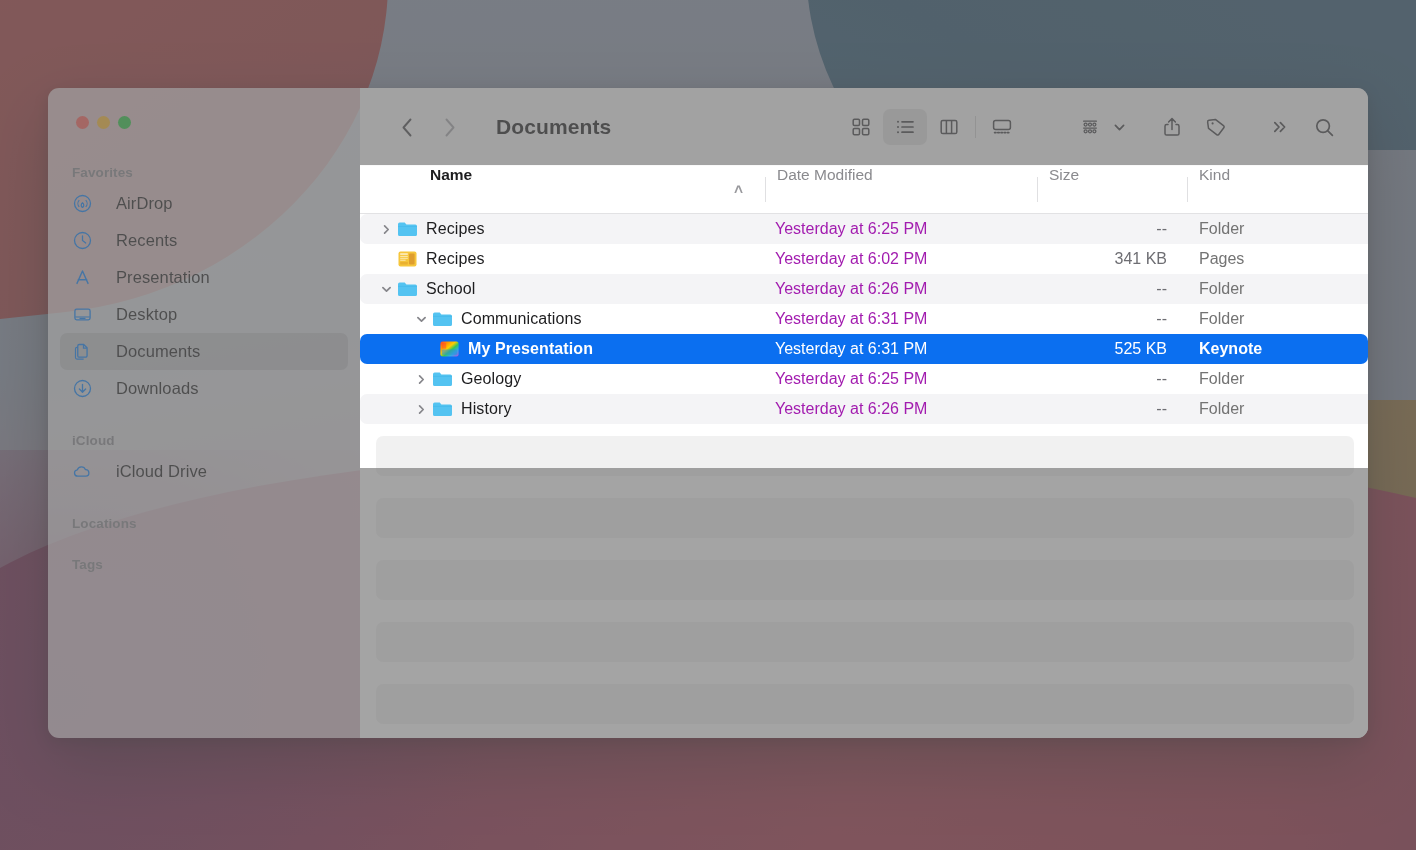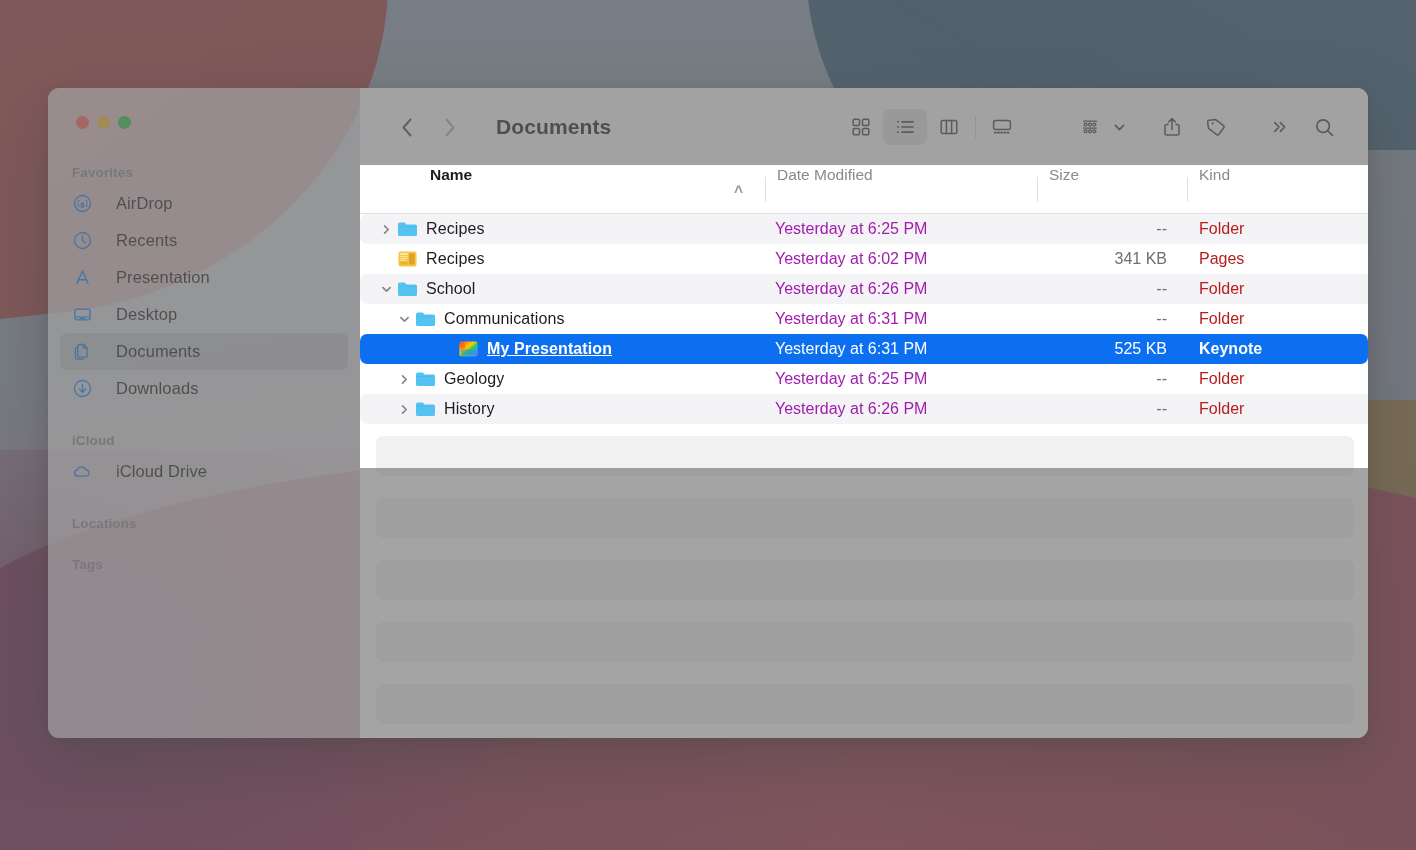--- a/index.html
+++ b/index.html
@@ -151,26 +151,26 @@
   .c-name { width:405px; display:flex; align-items:center; }
   .disclosure {
     width:20px; flex:0 0 20px; display:flex; align-items:center; justify-content:center;
     color:#86868b; font-size:12px;
   }
   .row-icon { width:22px; height:22px; flex:0 0 22px; margin-right:8px; display:flex; align-items:center; justify-content:center; }
   .c-name-text { white-space:nowrap; letter-spacing:.1px; }
   .row.selected .c-name-text { font-weight:600; }
   .c-date { width:272px; padding-left:10px; color:#a21caf; }
   .c-size { width:150px; padding-left:12px; color:#6e6e73; text-align:right; padding-right:20px; }
-  .c-kind { flex:1; padding-left:12px; color:#b91c1c; }
+  .c-kind { flex:1; padding-left:12px; color:#737373; }
 
   
   .ind-0 { padding-left:16px; }
-  .ind-1 { padding-left:34px; }
-  .ind-2 { padding-left:77px;text-decoration:underline; }
+  .ind-1 { padding-left:51px; }
+  .ind-2 { padding-left:58px; }
 
   
   #placeholder-area { flex:1; background:#fff; padding:12px 14px 0 16px; }
   .ph-row { height:40px; background:rgba(0,0,0,.055); border-radius:7px; margin-bottom:22px; }
 
   
   #dimmer { position:absolute; inset:0; pointer-events:none; z-index:40; }
   .dim { position:absolute; background:rgba(108,108,108,.62); }
   #dim-top    { left:0; top:0; width:1416px; height:165px; }
   #dim-bottom { left:0; top:468px; width:1416px; height:382px; }

